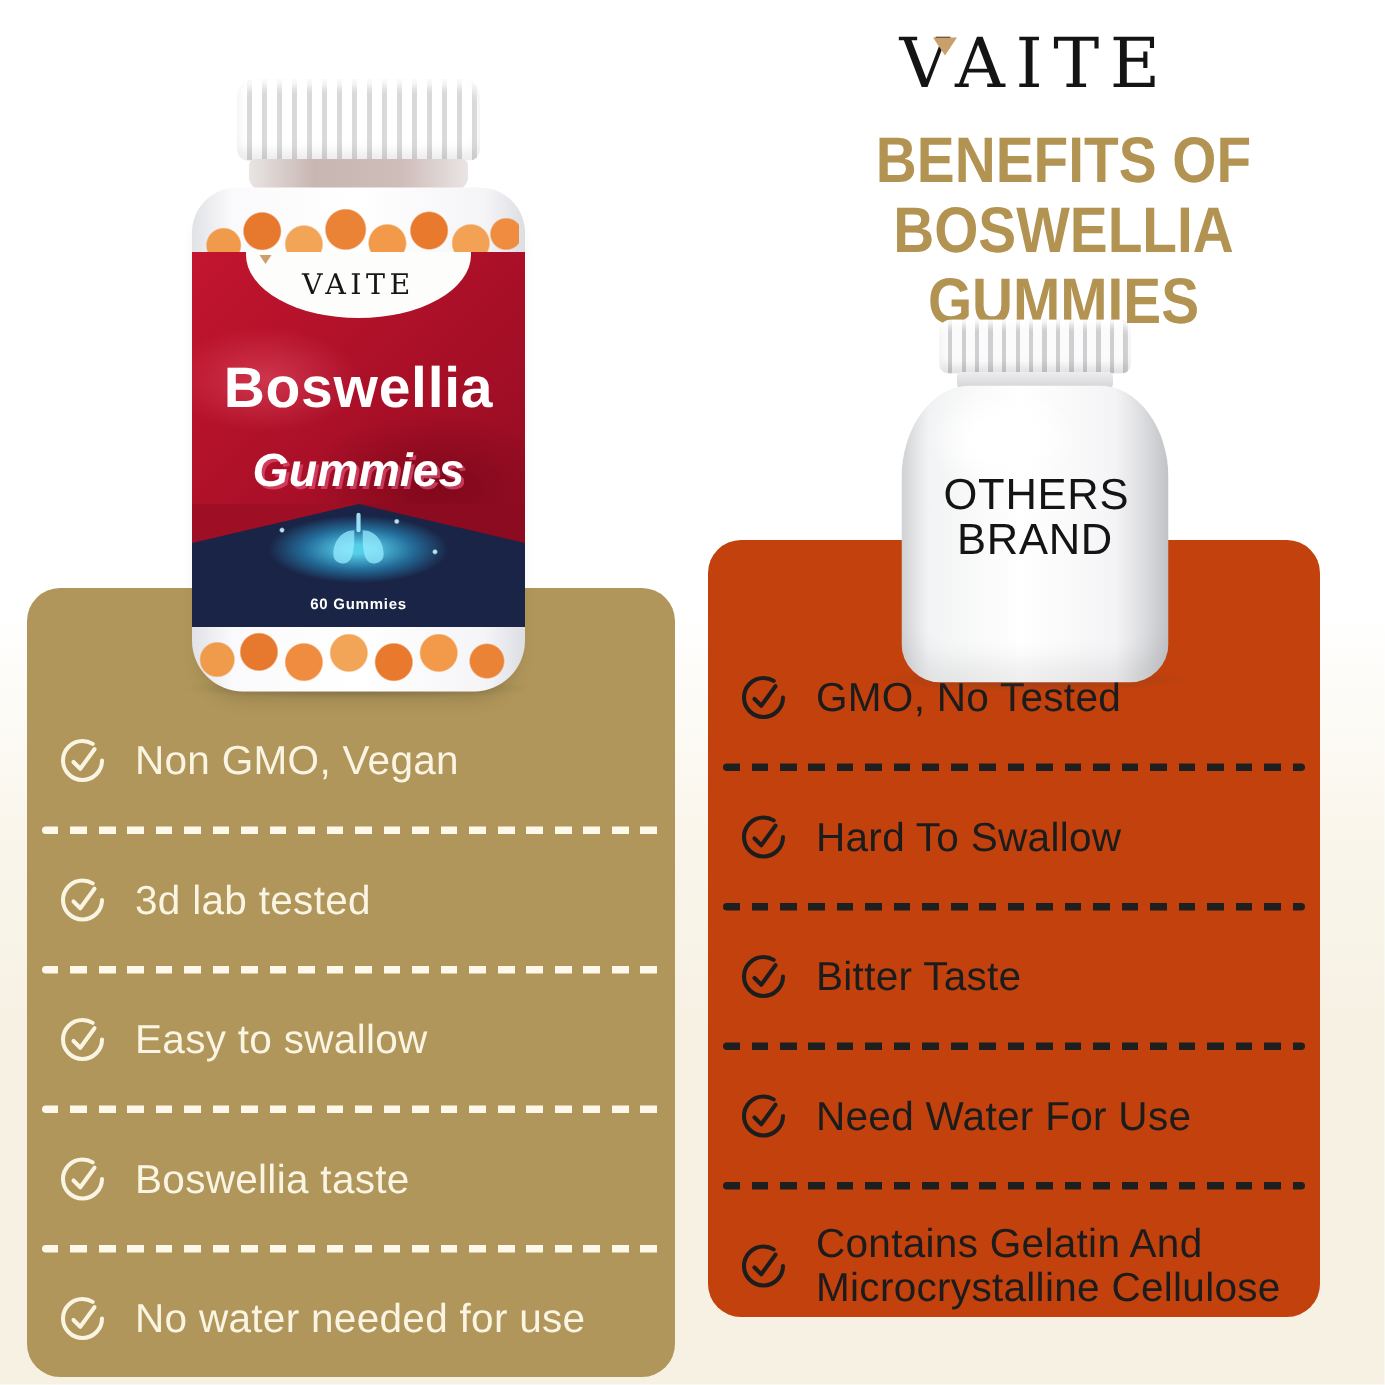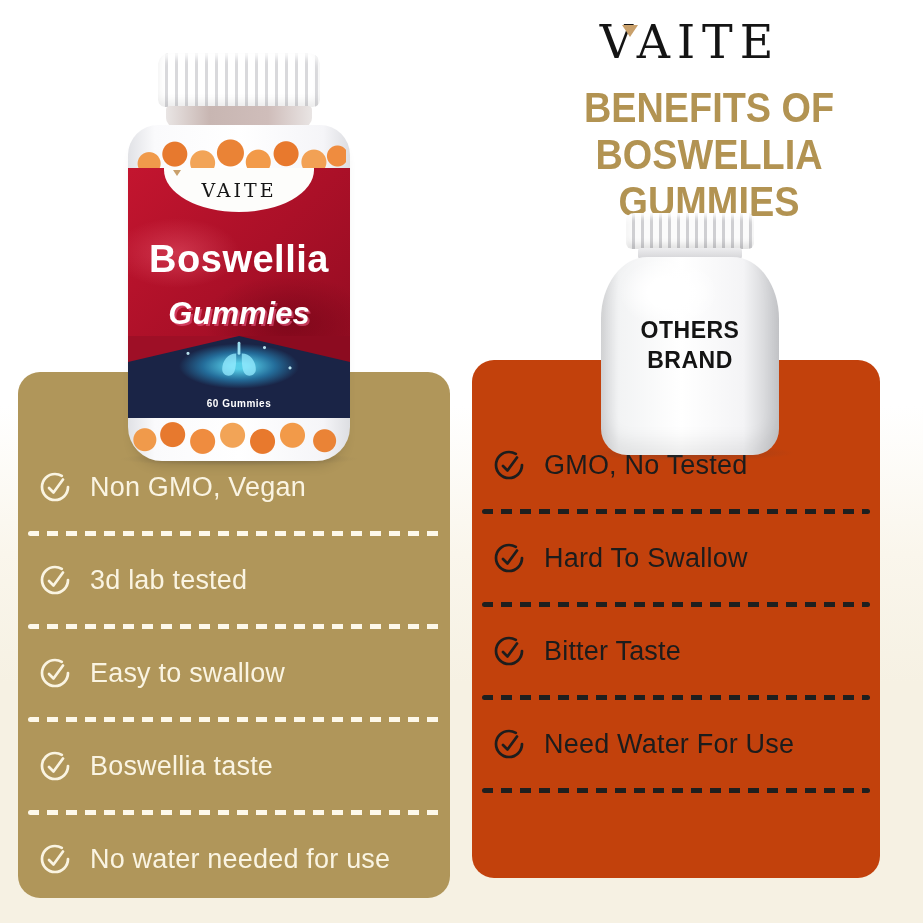--- a/index.html
+++ b/index.html
@@ -11,21 +11,21 @@
   
   .brand-logo{position:absolute;left:470px;top:16px;width:440px;text-align:center;z-index:2;}
   .brand-text{font-family:"DejaVu Serif",serif;font-size:46px;line-height:52px;letter-spacing:7px;color:#141414;}
   .brand-tri{position:absolute;left:152px;top:9px;width:0;height:0;
     border-left:8px solid transparent;border-right:8px solid transparent;border-top:12px solid #c9a06b;}
   .headline{position:absolute;left:479px;top:84px;width:460px;text-align:center;color:#b29352;z-index:2;}
   .headline .l{display:block;font-size:43px;line-height:47px;font-weight:bold;transform:scaleX(.88);transform-origin:50% 50%;}
 
   
   .panel{position:absolute;border-radius:22px;z-index:1;box-sizing:border-box;}
-  .panel-left{left:18px;top:372px;width:432px;height:526px;background:#b0965a;color:#faf4e2;}
+  .panel-left{left:18px;top:392px;width:432px;height:526px;background:#b0965a;color:#faf4e2;}
   .panel-right{left:472px;top:360px;width:408px;height:518px;background:#c2410c;color:#1c1c1c;}
   .rows{box-sizing:border-box;padding:0 10px;}
   .panel-left .rows{padding-top:93px;}
   .panel-right .rows{padding-top:83px;}
   .row{display:flex;align-items:center;min-height:44px;padding-left:10px;gap:18px;}
   .check{width:34px;height:34px;flex:0 0 34px;display:block;}
   .panel-left .check{color:#faf4e2;}
   .panel-right .check{color:#1d1d1d;}
   .row-label{font-size:27px;line-height:29px;letter-spacing:.2px;}
   .sep{height:5px;margin:22px 0;border-radius:3px;
@@ -103,21 +103,21 @@
     box-shadow:inset 0 4px 5px rgba(255,255,255,.9), inset 0 -5px 6px rgba(0,0,0,.10);}
   .o-neck{position:absolute;left:50%;transform:translateX(-50%);top:35px;width:104px;height:11px;
     background:linear-gradient(#ededef,#d4d4d7);border-radius:3px;}
   .o-body{position:absolute;top:44px;left:0;width:178px;height:198px;
     border-radius:46px 46px 26px 26px / 62px 62px 26px 26px;
     background:
       radial-gradient(ellipse 70px 50px at 38% 18%,#ffffff 30%,rgba(255,255,255,0) 70%),
       linear-gradient(90deg,#d7d8da 0%,#f2f3f4 10%,#ffffff 45%,#f4f4f6 80%,#d2d3d6 95%,#c8c9cc 100%);
     box-shadow:inset 0 -14px 18px rgba(0,0,0,.07);}
   .o-label{position:absolute;top:58px;left:0;width:100%;box-sizing:border-box;padding:0 28px;text-align:center;
-    font-weight:bold;font-size:23px;line-height:30px;letter-spacing:.5px;color:#141414;}
+    font-weight:normal;font-size:29px;line-height:30px;letter-spacing:.5px;color:#141414;}
   .o-shadow{position:absolute;bottom:-6px;left:-16px;right:-16px;height:16px;border-radius:50%;
     background:radial-gradient(ellipse at center,rgba(60,60,65,.32),rgba(60,60,65,0) 70%);z-index:-1;}
 </style>
 </head>
 <body>
 
 <svg width="0" height="0" style="position:absolute">
   <defs>
     <g id="check-circle">
       <circle cx="17" cy="17" r="13" fill="none" stroke="currentColor" stroke-width="2.7" stroke-linecap="round" stroke-dasharray="68 13.7"></circle>
@@ -203,20 +203,26 @@
       <span class="row-label">Bitter Taste</span>
     </div>
     <div class="sep"></div>
     <div class="row">
       <svg class="check" viewBox="0 0 34 34">
           <use href="#check-circle"></use>
         </svg>
       <span class="row-label">Need Water For Use</span>
     </div>
     <div class="sep"></div>
+    <div class="row">
+      <svg class="check" viewBox="0 0 34 34">
+          <use href="#check-circle"></use>
+        </svg>
+      <span class="row-label">Contains Gelatin And Microcrystalline Cellulose</span>
+    </div>
   </div>
 </div>
 
 <div class="bottle-left">
   <div class="l-shadow"></div>
   <div class="cap"></div>
   <div class="cap-base"></div>
   <div class="b-body">
     <div class="gummies gtop"></div>
     <div class="gummies gbot"></div>

